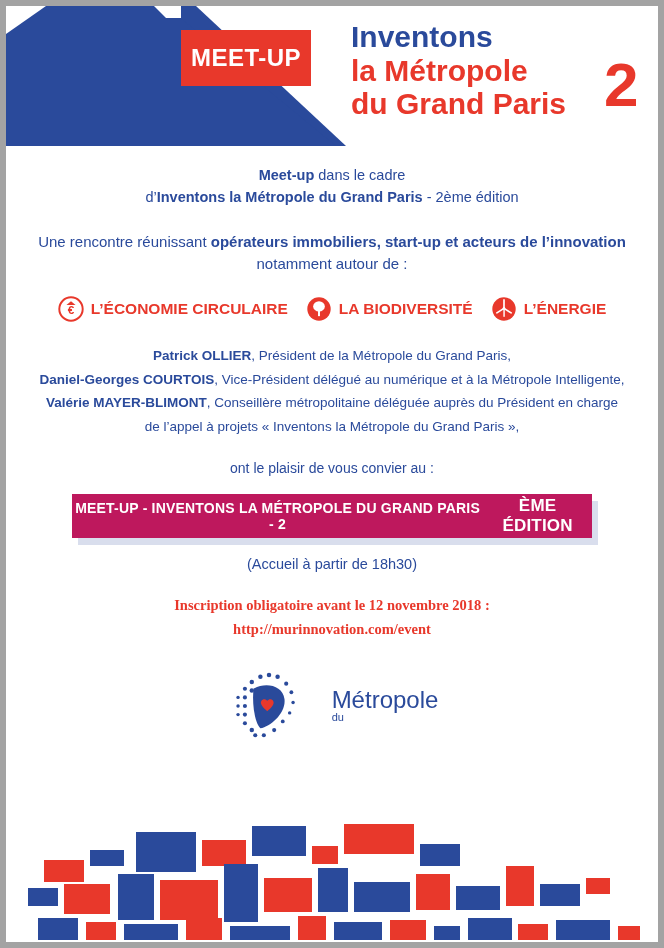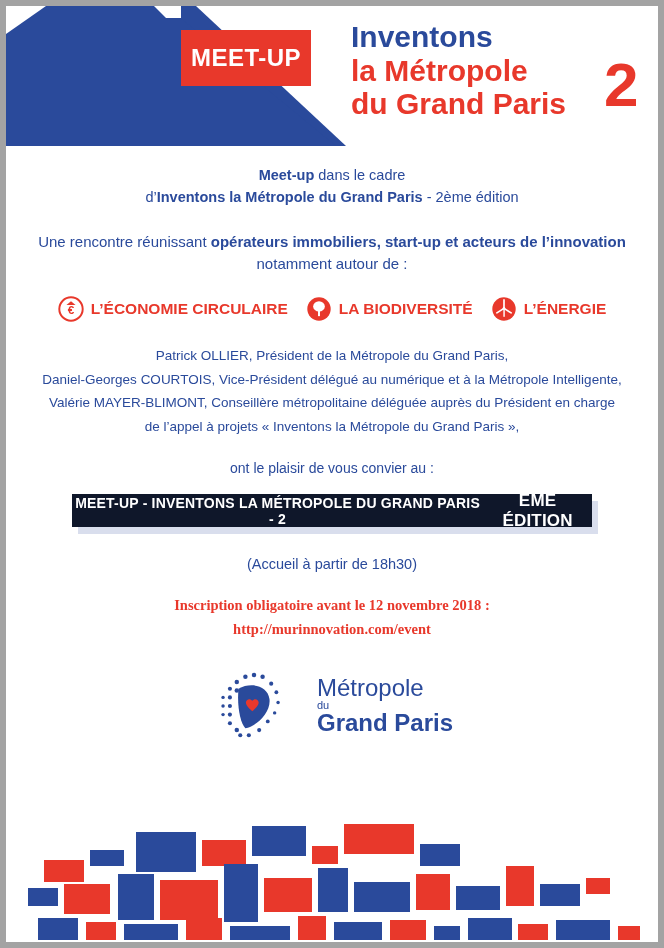--- a/index.html
+++ b/index.html
@@ -124,40 +124,40 @@
     height: 26px;
     flex: 0 0 26px;
   }
 
   .people {
     margin-top: 22px;
     font-size: 13.5px;
     color: #2a4a9b;
     line-height: 1.75;
   }
-  .people b { font-weight: normal; }
+  .people b { font-weight: bold; }
 
   .invite {
     margin-top: 22px;
     font-size: 14px;
     color: #2a4a9b;
   }
 
   .banner-wrap {
     margin-top: 18px;
     position: relative;
     height: 56px;
   }
   .banner {
     position: absolute;
     left: 44px;
     right: 44px;
     top: 0;
-    height: 33px;
-    background: #0f172a;
+    height: 44px;
+    background: #be185d;
     display: flex;
     align-items: center;
     justify-content: center;
     box-shadow: 6px 7px 0 rgba(42,74,155,0.18);
   }
   .banner span {
     color: #ffffff;
     font-size: 14px;
     font-weight: bold;
     letter-spacing: 0.2px;
@@ -362,21 +362,20 @@
             <circle cx="56" cy="78" r="2.4"></circle>
           <circle cx="44" cy="84" r="2.4"></circle>
             <circle cx="34" cy="84" r="2.4"></circle>
         </g>
         <path d="M32 30 C46 22, 66 26, 68 42 C70 58, 52 74, 40 76 C34 70, 30 50, 32 30 Z" fill="#2a4a9b"></path>
         <path d="M48 44 c-3-4-9-1-7 4 c1.6 4 7 8 7 8 s5.4-4 7-8 c2-5-4-8-7-4 z" fill="#e8382b"></path>
       </svg>
       <div class="logo-text">
         <div class="t1">Métropole</div>
         <div class="t2">du</div>
-        <div class="t3">Grand Paris</div>
       </div>
     </div>
 
   </div>
 
   <svg class="footer" viewBox="0 0 664 120" preserveAspectRatio="none">
     <rect x="38" y="38" width="40" height="22" fill="#e8382b"></rect>
     <rect x="84" y="28" width="34" height="16" fill="#2a4a9b"></rect>
     <rect x="130" y="10" width="60" height="40" fill="#2a4a9b"></rect>
     <rect x="196" y="18" width="44" height="26" fill="#e8382b"></rect>

